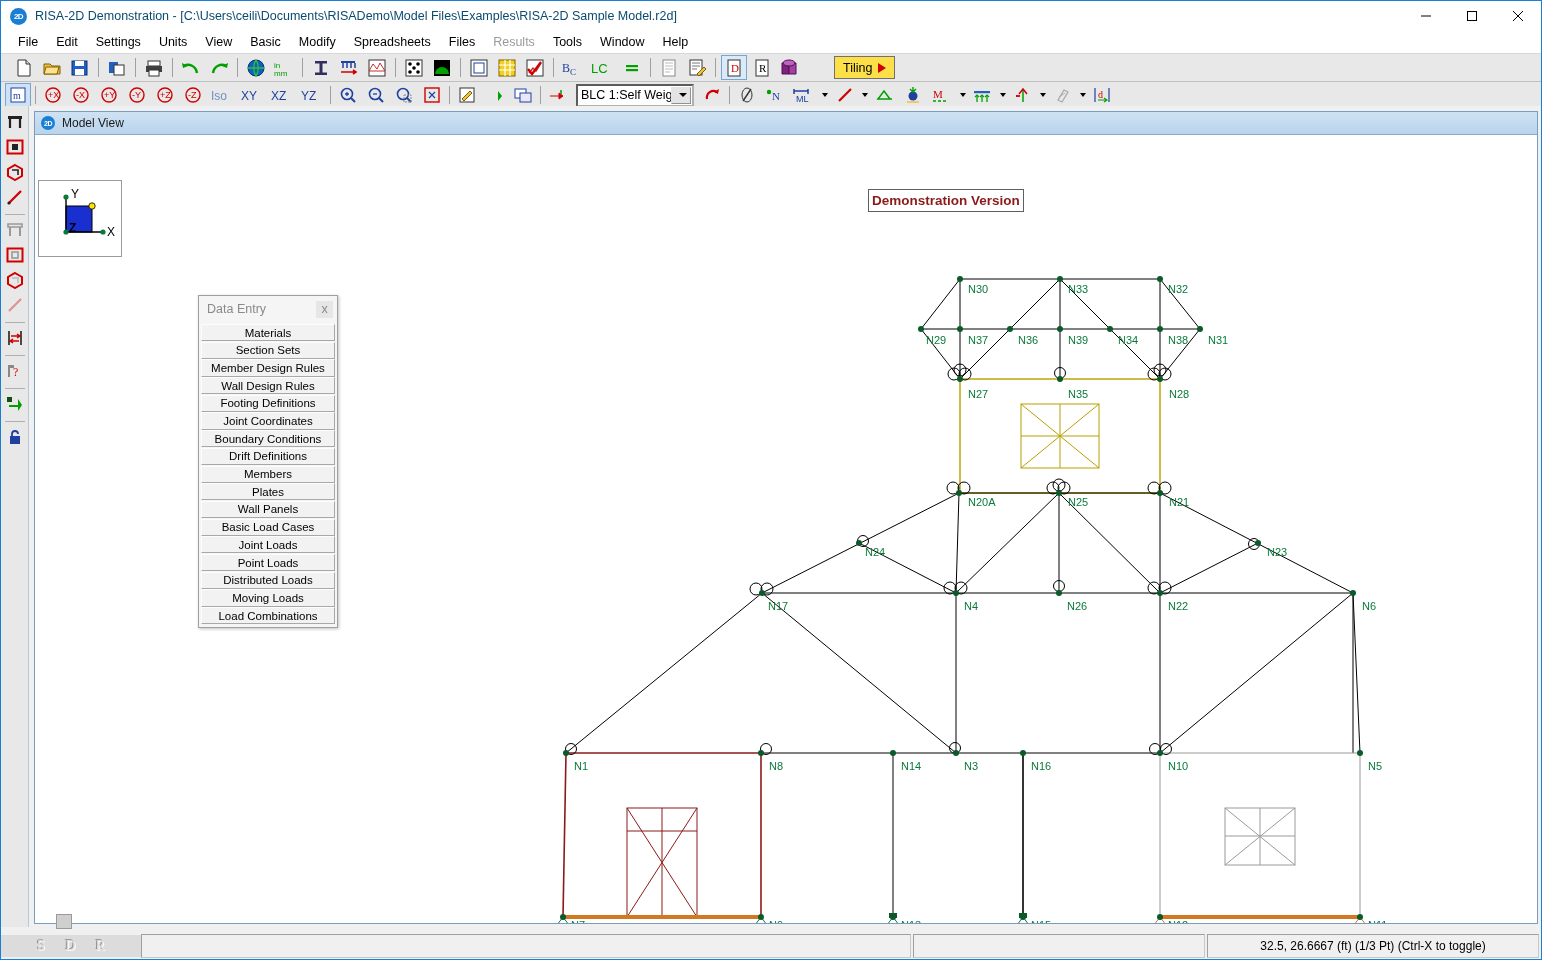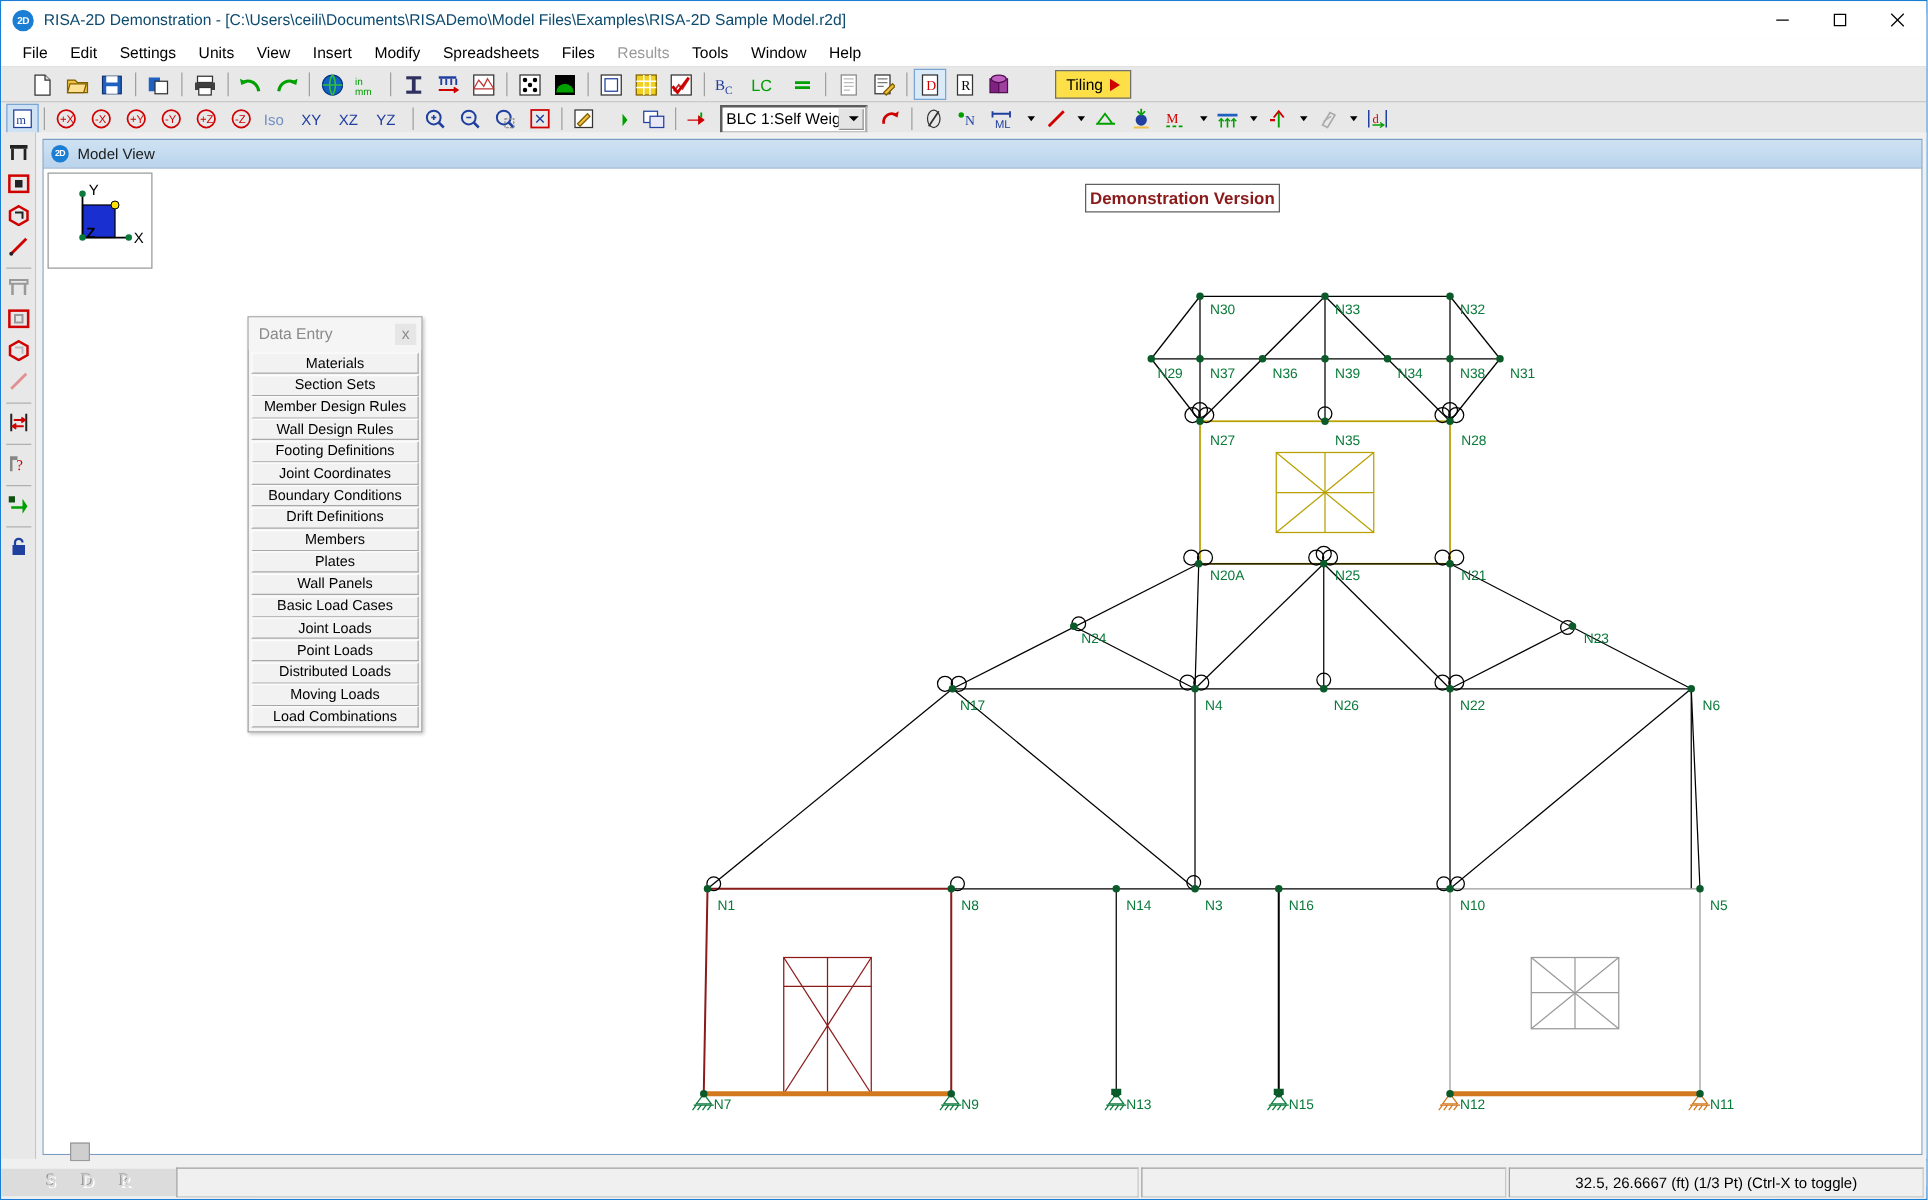--- a/index.html
+++ b/index.html
@@ -23,21 +23,21 @@
   .wbtn svg{display:block;}
 
   
   .menubar{height:22px;background:#ffffff;display:flex;align-items:center;padding-left:8px;
     border-bottom:1px solid #d8d8d8;}
   .menu-item{font-size:12.5px;color:#000;padding:2px 9px;cursor:default;}
   .menu-item.disabled{color:#9a9a9a;}
 
   
   .toolbar{height:27px;background:#e8e8e8;display:flex;align-items:center;
-    border-bottom:1px solid #c0c0c0;padding-left:19px;}
+    border-bottom:1px solid #c0c0c0;padding-left:9px;}
   .toolbar2{height:26px;background:#e8e8e8;display:flex;align-items:center;
     border-bottom:2px solid #a8c4e0;padding-left:3px;}
   .tbtn{width:24px;height:23px;display:flex;align-items:center;justify-content:center;
     margin:0 1px;border:1px solid transparent;}
   .tsep{width:1px;height:19px;background:#a0a0a0;margin:0 4px;}
   .tsep2{width:1px;height:18px;background:#a0a0a0;margin:0 3px;}
   .tilingbtn{margin-left:30px;height:21px;background:#fde047;border:1px solid #707070;
     display:flex;align-items:center;padding:0 8px;font-size:12.5px;color:#000;gap:6px;}
   .caret{width:0;height:0;border-left:8px solid #d00000;border-top:5px solid transparent;
     border-bottom:5px solid transparent;}
@@ -54,21 +54,21 @@
 
   
   .mdi{position:absolute;left:0;top:105px;right:0;bottom:32px;background:#f0f0f0;display:flex;}
   .leftrail{width:27px;background:#e8e8e8;border-right:1px solid #b8c8d8;
     padding-top:5px;display:flex;flex-direction:column;align-items:center;}
   .rbtn{width:22px;height:22px;display:flex;align-items:center;justify-content:center;margin-bottom:3px;}
   .rsep{width:20px;height:1px;background:#b0b0b0;margin:3px 0 4px 0;}
 
   .mdiwrap{flex:1;position:relative;background:#f0f0f0;padding:3px;box-sizing:border-box;}
   .childwin{position:absolute;left:5px;top:5px;right:3px;bottom:3px;
-    border:1px solid #7a9cc0;background:#fff;display:flex;flex-direction:column;}
+    border:1px solid #7a9cc0;background:#fff;display:flex;flex-direction:column;gap:42px;}
   .cw-title{height:22px;background:linear-gradient(#cfe2f3,#b9d4ec);
     display:flex;align-items:center;padding-left:6px;border-bottom:1px solid #8aaac8;}
   .cw-ic{width:14px;height:14px;border-radius:50%;background:#1a7fd4;color:#fff;font-size:7px;
     font-weight:bold;display:flex;align-items:center;justify-content:center;margin-right:7px;letter-spacing:-.4px;}
   .cw-t{font-size:12px;color:#1a1a1a;}
   .canvas{flex:1;position:relative;background:#fff;overflow:hidden;}
 
   
   .axisbox{position:absolute;left:3px;top:3px;width:82px;height:75px;background:#fff;
     border:1px solid #9a9a9a;}
@@ -136,21 +136,21 @@
       </div>
     </div>
   </div>
 
   <div class="menubar" id="menubar">
       <div class="menu-item">File</div>
       <div class="menu-item">Edit</div>
       <div class="menu-item">Settings</div>
       <div class="menu-item">Units</div>
       <div class="menu-item">View</div>
-      <div class="menu-item">Insert</div>
+      <div class="menu-item">Basic</div>
       <div class="menu-item">Modify</div>
       <div class="menu-item">Spreadsheets</div>
       <div class="menu-item">Files</div>
       <div class="menu-item disabled">Results</div>
       <div class="menu-item">Tools</div>
       <div class="menu-item">Window</div>
       <div class="menu-item">Help</div>
     </div>
 
   <div class="toolbar">

